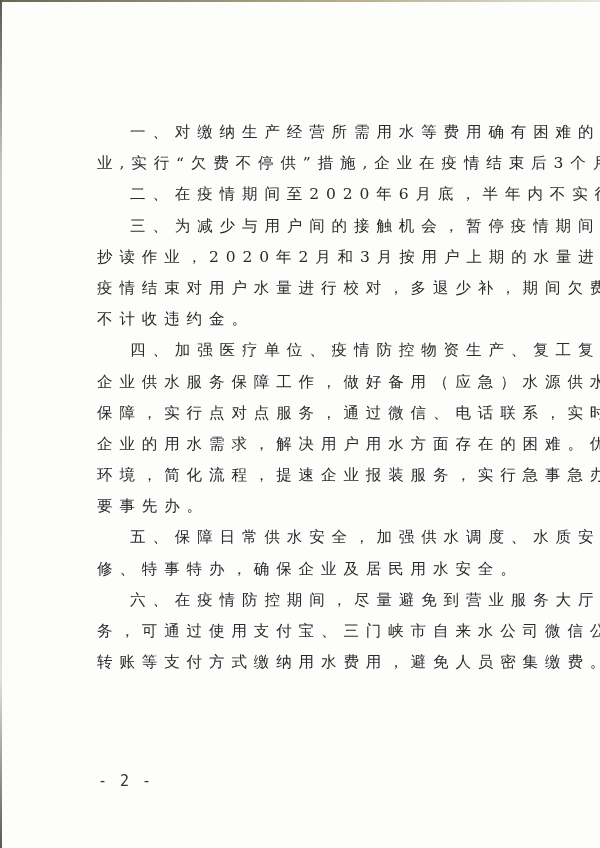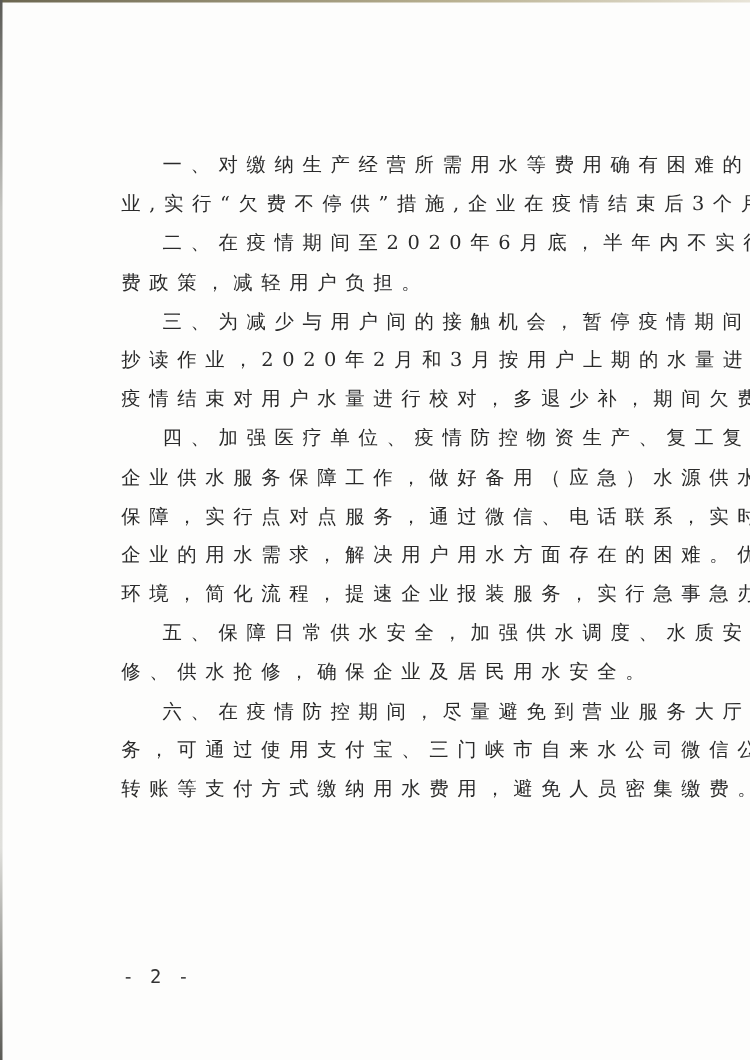--- a/index.html
+++ b/index.html
@@ -14,29 +14,30 @@
 </head>
 <body>
 
 <div class="top-edge"></div>
 <div class="left-edge"></div>
 
 <div class="body-text">
   <div class="line indent">一、对缴纳生产经营所需用水等费用确有困难的中小微企</div>
   <div class="line">业,实行“欠费不停供”措施,企业在疫情结束后3个月内补缴水</div>
   <div class="line indent">二、在疫情期间至2020年6月底，半年内不实行阶梯水价收</div>
-  <div class="line">费政策，减轻用户负担。</div>
   <div class="line indent">三、为减少与用户间的接触机会，暂停疫情期间的上门水表</div>
   <div class="line">抄读作业，2020年2月和3月按用户上期的水量进行估算计费，待</div>
   <div class="line">疫情结束对用户水量进行校对，多退少补，期间欠费用户不停水，</div>
+  <div class="line">不计收违约金。</div>
   <div class="line indent">四、加强医疗单位、疫情防控物资生产、复工复产的中小微</div>
   <div class="line">企业供水服务保障工作，做好备用（应急）水源供水、紧急送水</div>
   <div class="line">保障，实行点对点服务，通过微信、电话联系，实时掌握和满足</div>
   <div class="line">企业的用水需求，解决用户用水方面存在的困难。优化用水营商</div>
   <div class="line">环境，简化流程，提速企业报装服务，实行急事急办、特事特办、</div>
+  <div class="line">要事先办。</div>
   <div class="line indent">五、保障日常供水安全，加强供水调度、水质安全、设备检</div>
-  <div class="line">修、供水抢修，确保企业及居民用水安全。</div>
+  <div class="line">修、特事特办，确保企业及居民用水安全。</div>
   <div class="line indent">六、在疫情防控期间，尽量避免到营业服务大厅现场办理业</div>
   <div class="line">务，可通过使用支付宝、三门峡市自来水公司微信公众号、银行</div>
   <div class="line">转账等支付方式缴纳用水费用，避免人员密集缴费。如有紧急、</div>
 </div>
 
 <div class="page-number">- 2 -</div>
 
 </body></html>

